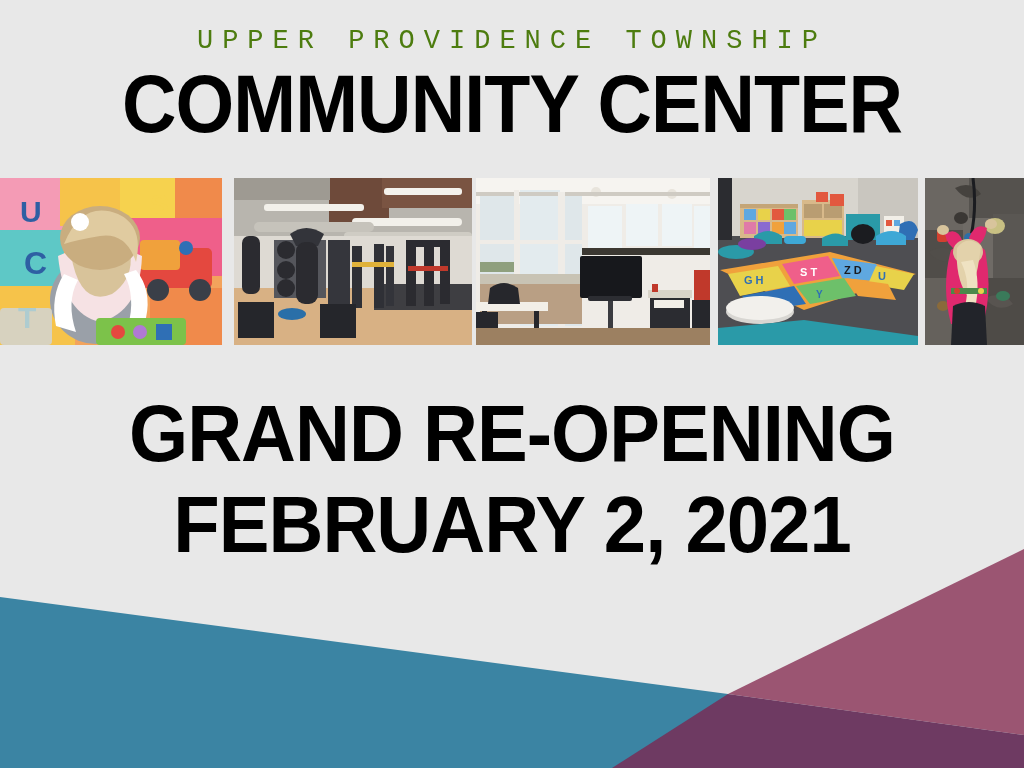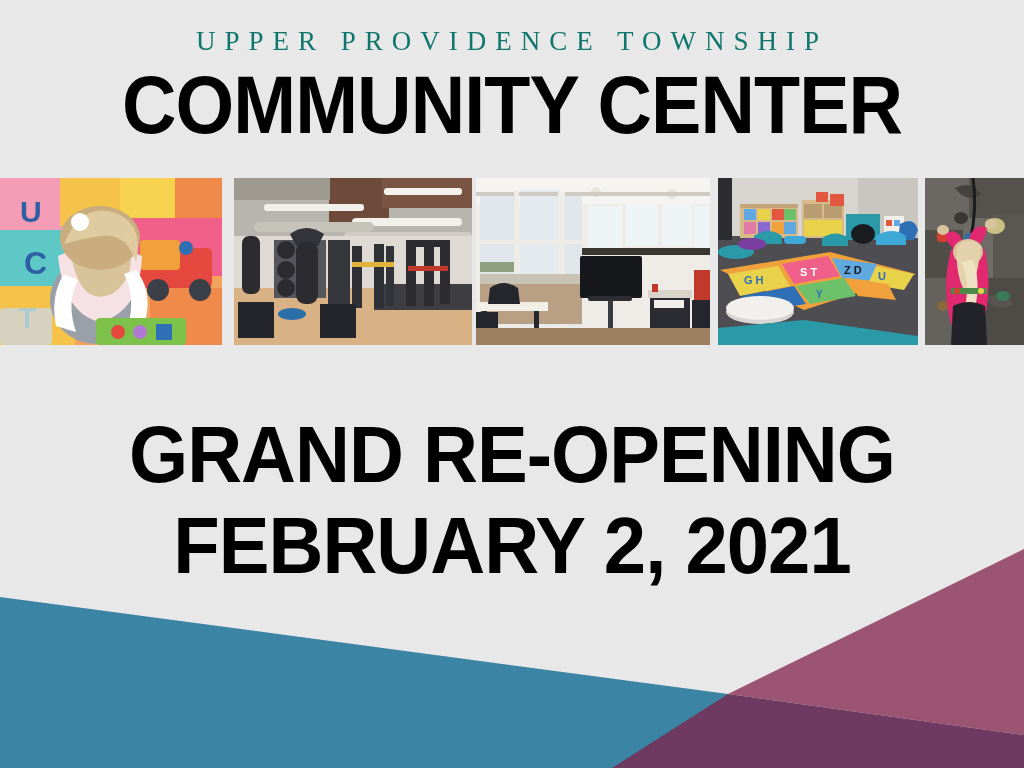--- a/index.html
+++ b/index.html
@@ -11,22 +11,22 @@
   }
 
   
   .header { position:absolute; top:0; left:0; width:1024px; height:178px;
             display:flex; flex-direction:column; align-items:center; justify-content:flex-start; }
   .eyebrow {
     margin-top:26px;
     font-size:27px;
     font-weight:400;
     letter-spacing:9px;
-    color:#0f766e;
-    font-family:Liberation Serif, serif;
+    color:#4d7c0f;
+    font-family:Liberation Mono, monospace;
     white-space:nowrap;
   }
   .title {
     margin-top:6px;
     font-size:82px;
     font-weight:bold;
     letter-spacing:-1px;
     color:#000;
     line-height:1.02;
     transform:scaleX(0.92);
@@ -38,21 +38,21 @@
   .photo { position:absolute; top:0; height:167px; overflow:hidden; background:#bdbdbd; }
   .p1 { left:0;   width:222px; }
   .p2 { left:234px; width:238px; }
   .p3 { left:476px; width:234px; }
   .p4 { left:718px; width:200px; }
   .p5 { left:925px; width:99px; }
   .photo svg { display:block; width:100%; height:100%; }
 
   
   .headline {
-    position:absolute; top:409px; left:0; width:1024px;
+    position:absolute; top:388px; left:0; width:1024px;
     text-align:center;
     color:#000;
     font-weight:bold;
     font-size:80px;
     line-height:1.14;
     letter-spacing:-1px;
   }
   .headline .ln { display:block; transform:scaleX(0.95); white-space:nowrap; }
 
   

